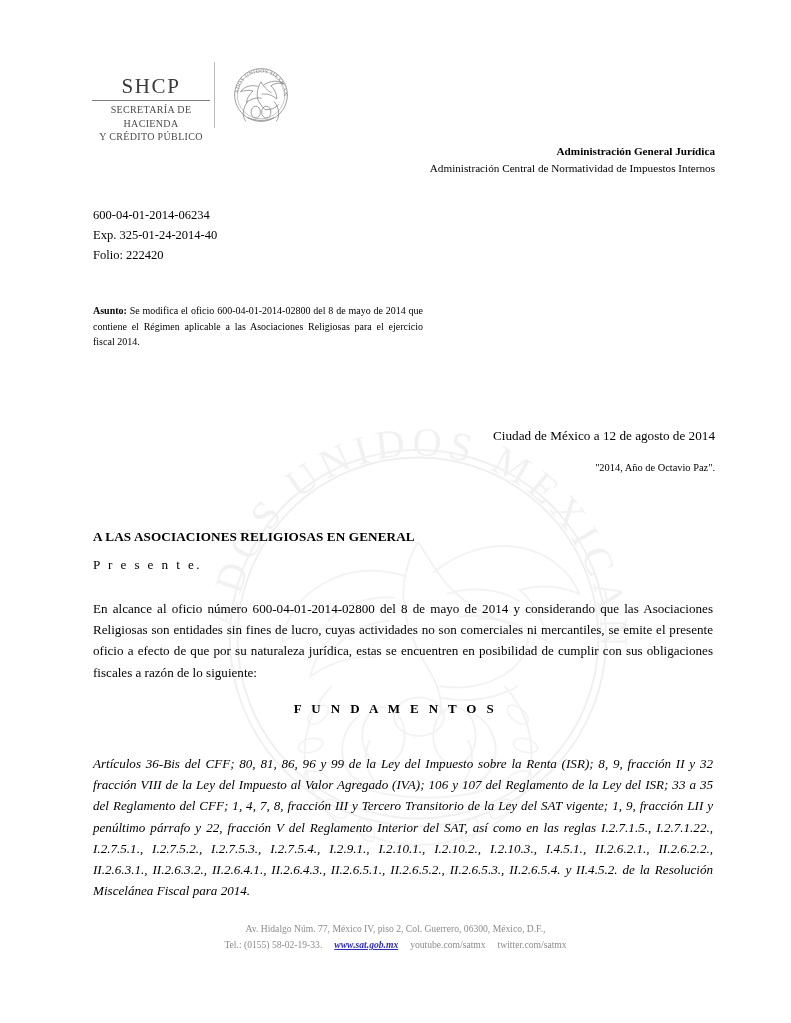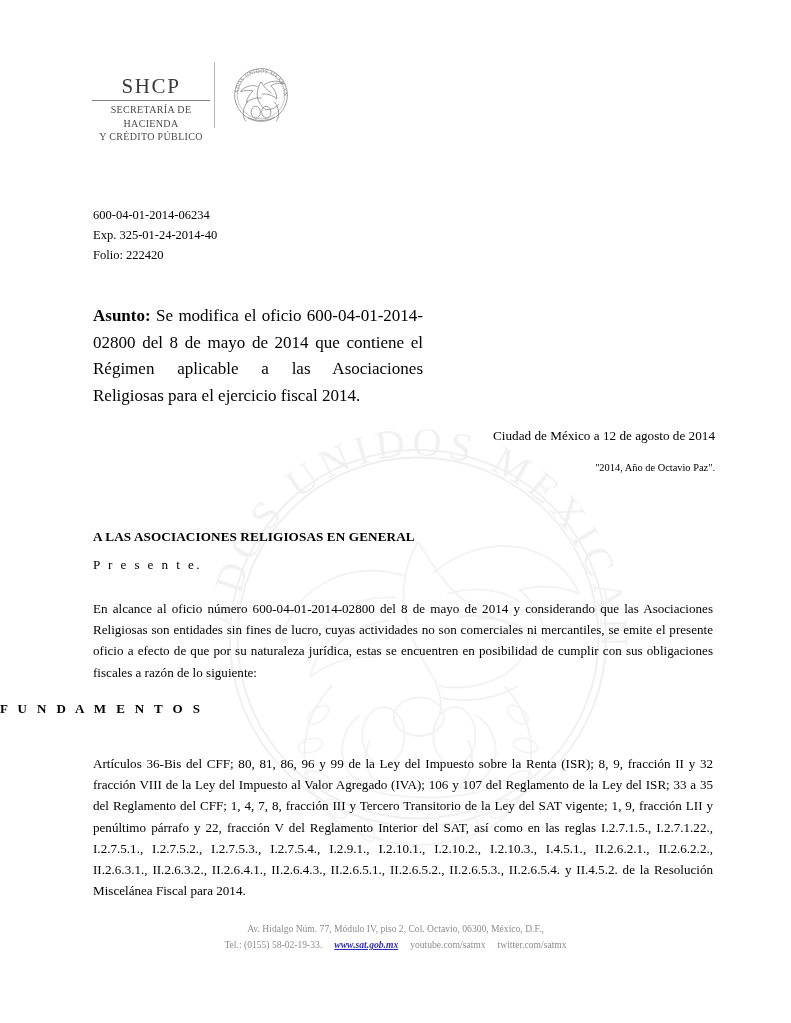--- a/index.html
+++ b/index.html
@@ -140,21 +140,21 @@
     font-size: 12.5px;
     font-weight: normal;
     line-height: 1.58;
   }
 
   
   .asunto {
     position: absolute;
     left: 93px; top: 303px;
     width: 330px;
-    font-size: 17px;
+    font-size: 10px;
     line-height: 1.56;
     text-align: justify;
   }
   .asunto b { font-weight: bold; }
 
   
   .date-line {
     position: absolute;
     right: 76px; top: 428px;
     font-size: 13.2px;
@@ -186,26 +186,27 @@
   
   .body-par {
     position: absolute;
     left: 93px;
     width: 620px;
     font-size: 13.1px;
     line-height: 1.62;
     text-align: justify;
   }
   #par-intro { top: 598px; }
-  #par-fund  { top: 753px; }
+  #par-fund  { top: 753px; font-style: italic; }
 
   .fundamentos {
     position: absolute;
     left: 0; top: 701px;
     width: 791px;
+    text-align: center;
     font-size: 13px;
     font-weight: bold;
     letter-spacing: 3.4px;
   }
 
   
   .footer {
     position: absolute;
     left: 0; top: 921px;
     width: 791px;
@@ -319,20 +320,24 @@
           <ellipse cx="58" cy="76" rx="7" ry="9"></ellipse>
           <path d="M30,84 C42,90 58,90 70,84"></path>
           <path d="M30,60 C22,70 21,82 27,90"></path>
           <path d="M70,60 C78,70 79,82 73,90"></path>
         </g>
       </svg>
     </div>
 
   </div>
 
+  <div class="admin-block">
+    <div class="admin-line1">Administración General Jurídica</div>
+    <div class="admin-line2">Administración Central de Normatividad de Impuestos Internos</div>
+  </div>
 
   <div class="refs">
     <div>600-04-01-2014-06234</div>
     <div>Exp. 325-01-24-2014-40</div>
     <div>Folio: 222420</div>
   </div>
 
   <div class="asunto">
     <b>Asunto:</b><span> Se modifica el oficio 600-04-01-2014-02800 del 8 de mayo de 2014 que contiene el Régimen aplicable a las Asociaciones Religiosas para el ejercicio fiscal 2014.</span>
   </div>
@@ -345,19 +350,19 @@
     <div class="addressee-presente">P r e s e n t e.</div>
   </div>
 
   <div class="body-par" id="par-intro">En alcance al oficio número 600-04-01-2014-02800 del 8 de mayo de 2014 y considerando que las Asociaciones Religiosas son entidades sin fines de lucro, cuyas actividades no son comerciales ni mercantiles, se emite el presente oficio a efecto de que por su naturaleza jurídica, estas se encuentren en posibilidad de cumplir con sus obligaciones fiscales a razón de lo siguiente:</div>
 
   <div class="fundamentos">F U N D A M E N T O S</div>
 
   <div class="body-par" id="par-fund">Artículos 36-Bis del CFF; 80, 81, 86, 96 y 99 de la Ley del Impuesto sobre la Renta (ISR); 8, 9, fracción II y 32 fracción VIII de la Ley del Impuesto al Valor Agregado (IVA); 106 y 107 del Reglamento de la Ley del ISR; 33 a 35 del Reglamento del CFF; 1, 4, 7, 8, fracción III y Tercero Transitorio de la Ley del SAT vigente; 1, 9, fracción LII y penúltimo párrafo y 22, fracción V del Reglamento Interior del SAT, así como en las reglas I.2.7.1.5., I.2.7.1.22., I.2.7.5.1., I.2.7.5.2., I.2.7.5.3., I.2.7.5.4., I.2.9.1., I.2.10.1., I.2.10.2., I.2.10.3., I.4.5.1., II.2.6.2.1., II.2.6.2.2., II.2.6.3.1., II.2.6.3.2., II.2.6.4.1., II.2.6.4.3., II.2.6.5.1., II.2.6.5.2., II.2.6.5.3., II.2.6.5.4. y II.4.5.2. de la Resolución Miscelánea Fiscal para 2014.</div>
 
   <div class="footer">
-    <div>Av. Hidalgo Núm. 77, Módulo IV, piso 2, Col. Octavio, 06300, México, D.F.,</div>
+    <div>Av. Hidalgo Núm. 77, México IV, piso 2, Col. Guerrero, 06300, México, D.F.,</div>
     <div>
       <span>Tel.: (0155) 58-02-19-33.</span><span class="sep"></span><a class="link" href="#">www.sat.gob.mx</a><span class="sep"></span><span>youtube.com/satmx</span><span class="sep"></span><span>twitter.com/satmx</span>
     </div>
   </div>
 
 </div>
 
 </body></html>

